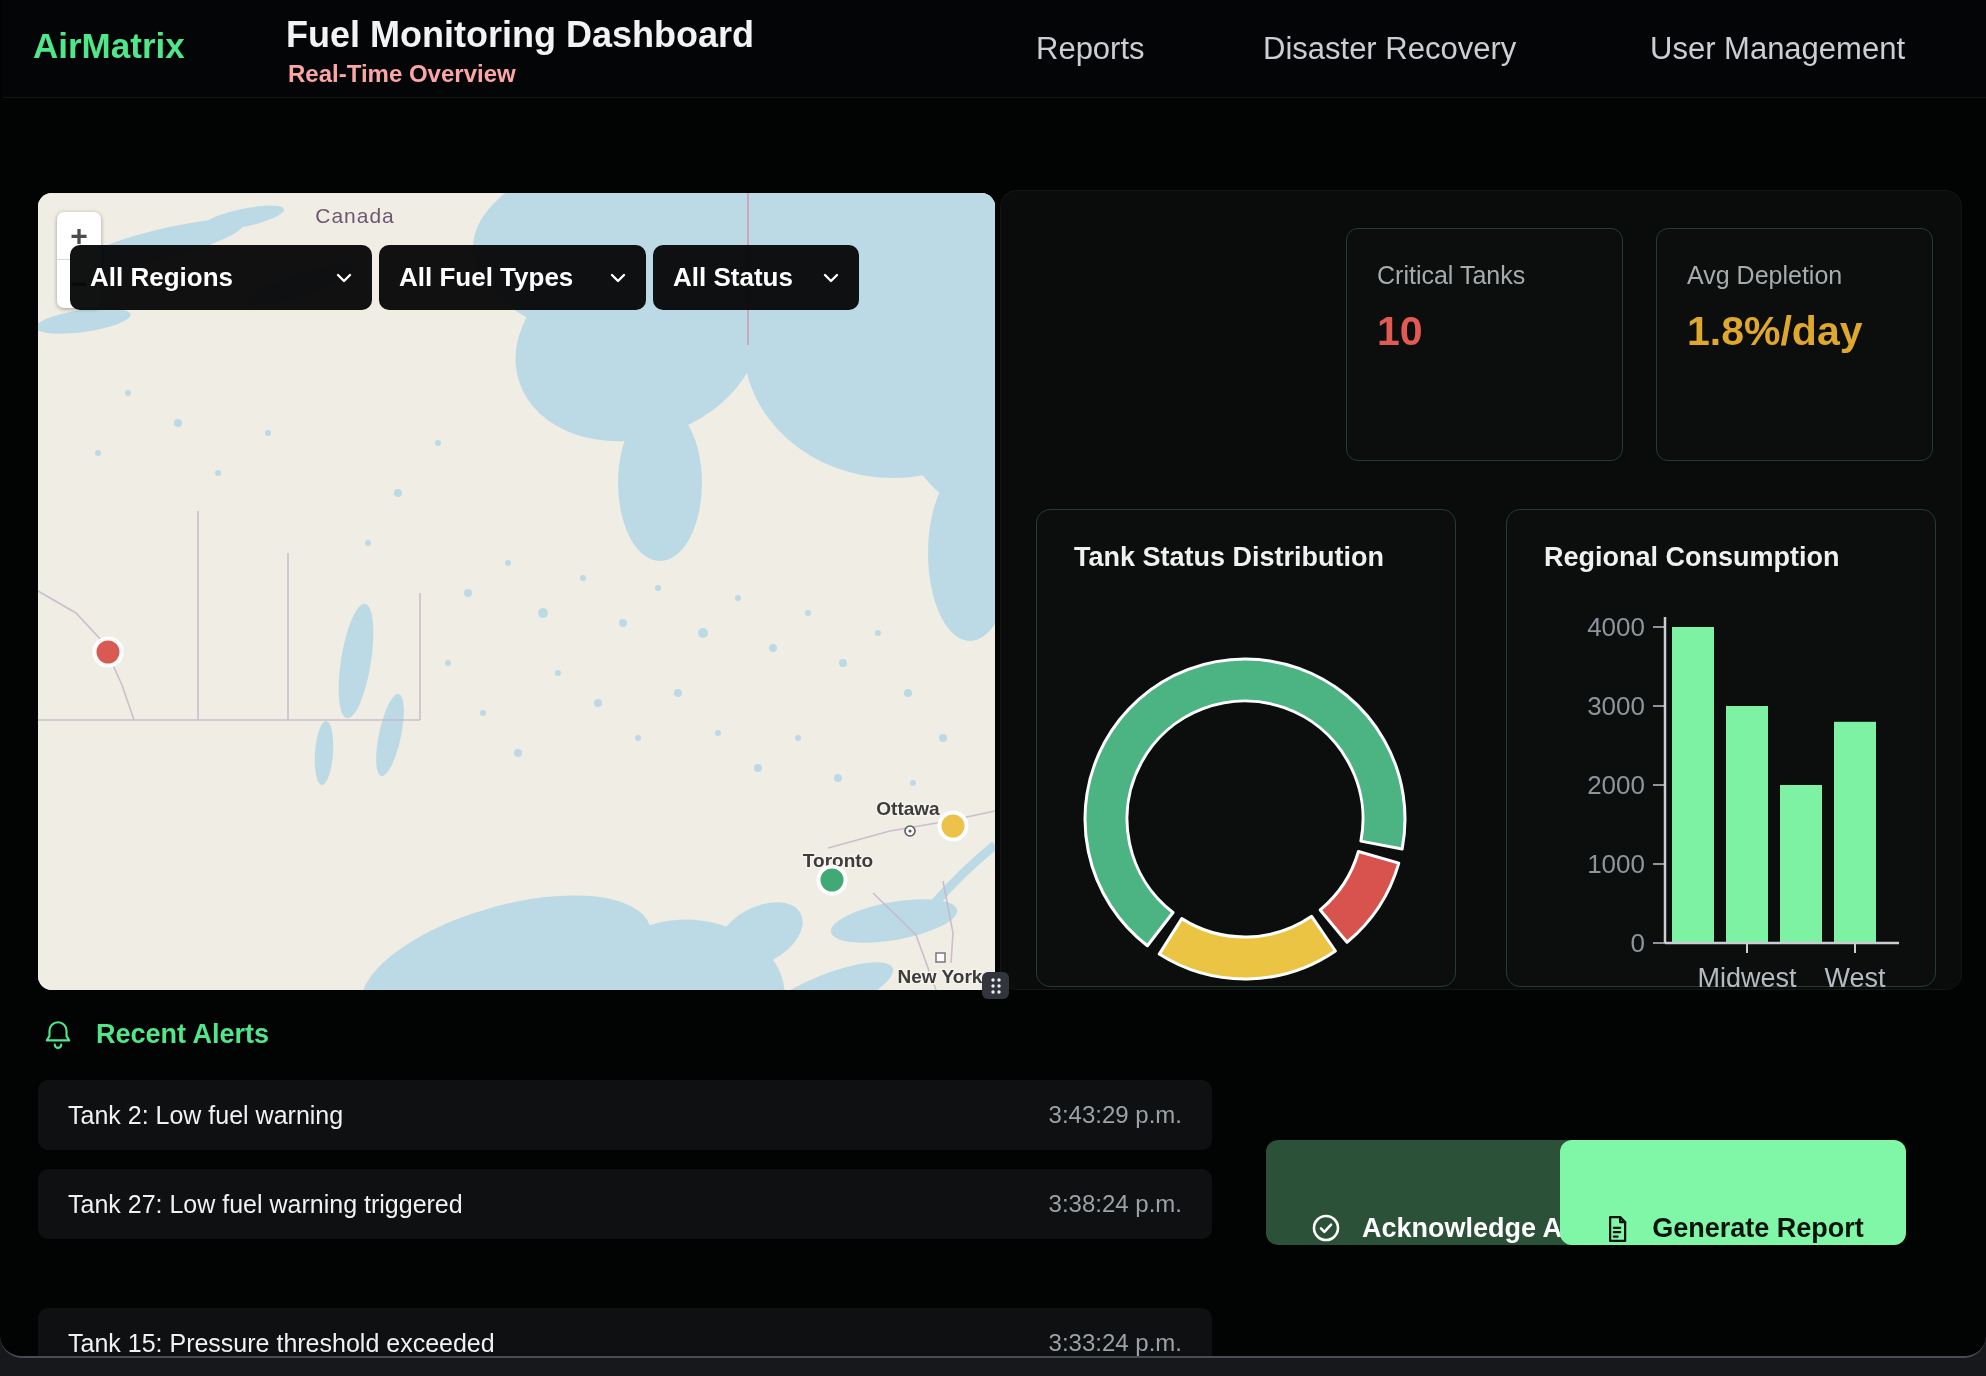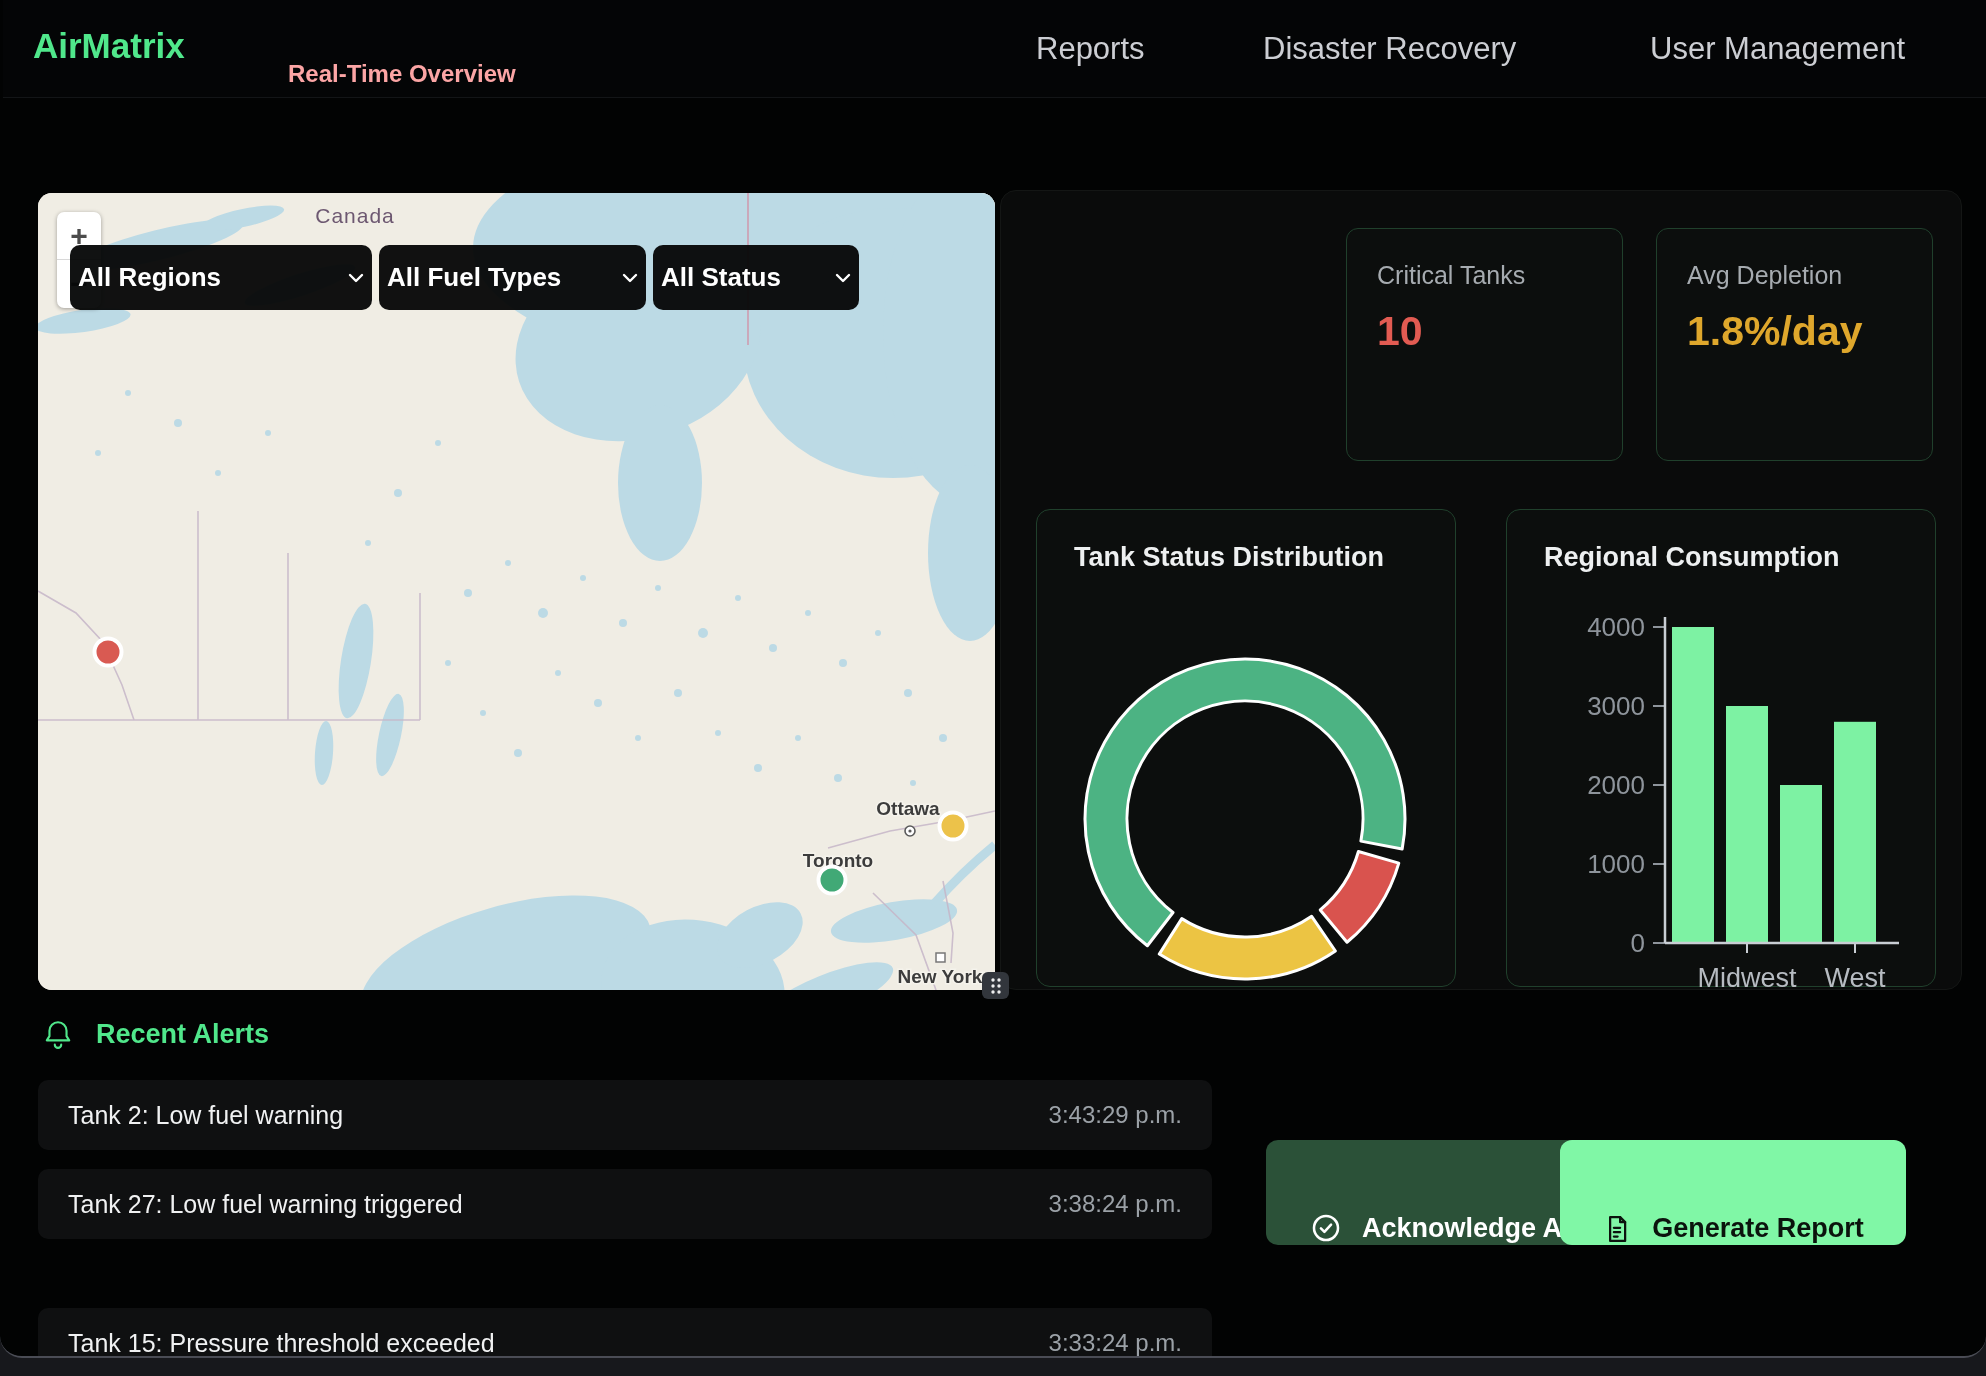--- a/index.html
+++ b/index.html
@@ -27,21 +27,21 @@
   .map-city{font:600 19px "Liberation Sans",sans-serif;fill:#3c3c3c;stroke:#f5f3ec;
             stroke-width:3px;paint-order:stroke;}
   .zoom-ctl{position:absolute;left:19px;top:19px;width:44px;height:96px;background:#ffffff;
             border-radius:7px;box-shadow:0 1px 4px rgba(0,0,0,.35);z-index:1;overflow:hidden;}
   .zoom-btn{width:100%;height:48px;display:flex;align-items:center;justify-content:center;
             font-size:30px;font-weight:700;color:#4c4c4c;cursor:pointer;}
   .zoom-btn:first-child{border-bottom:1px solid #d8d8d8;}
   .filters{position:absolute;left:32px;top:52px;display:flex;gap:7px;z-index:2;}
   .filter{height:65px;background:rgba(4,5,5,.95);border-radius:10px;color:#fff;
           display:flex;align-items:center;justify-content:space-between;
-          padding:0 8px;font-size:26px;font-weight:700;cursor:pointer;}
+          padding:0 20px;font-size:26px;font-weight:700;cursor:pointer;}
   .filter-regions{width:302px;} .filter-fuel{width:267px;} .filter-status{width:206px;}
   .grip{position:absolute;right:-14px;bottom:-9px;width:27px;height:27px;background:#32363c;
         border-radius:6px;z-index:3;cursor:grab;display:flex;align-items:center;justify-content:center;}
 
   
   .right-panel{position:absolute;left:1000px;top:190px;width:962px;height:800px;
                background:#0a0b0b;border:1px solid #141615;border-radius:16px;}
   .stat-card{position:absolute;top:37px;width:277px;height:233px;background:#0c0e0d;
              border:1px solid #20402c;border-radius:12px;padding:32px 30px;}
   .stat-0{left:35px;} .stat-1{left:345px;} .stat-2{left:655px;}
@@ -72,20 +72,21 @@
   .btn-gen{left:1532px;width:346px;background:#80f7a6;color:#0b130d;}
 </style>
 </head>
 <body>
 
 <div class="stage">
   <div class="app">
 
     <div class="header">
       <div class="brand">AirMatrix</div>
+      <div class="title">Fuel Monitoring Dashboard</div>
       <div class="subtitle">Real-Time Overview</div>
       <div class="nav-item nav-reports">Reports</div>
       <div class="nav-item nav-dr">Disaster Recovery</div>
       <div class="nav-item nav-um">User Management</div>
     </div>
 
     <div class="map-wrap">
       <div class="map-clip">
         <svg class="map-svg" viewBox="0 0 957 797" width="957" height="797">
           <rect width="957" height="797" fill="#f0ede4"></rect>

